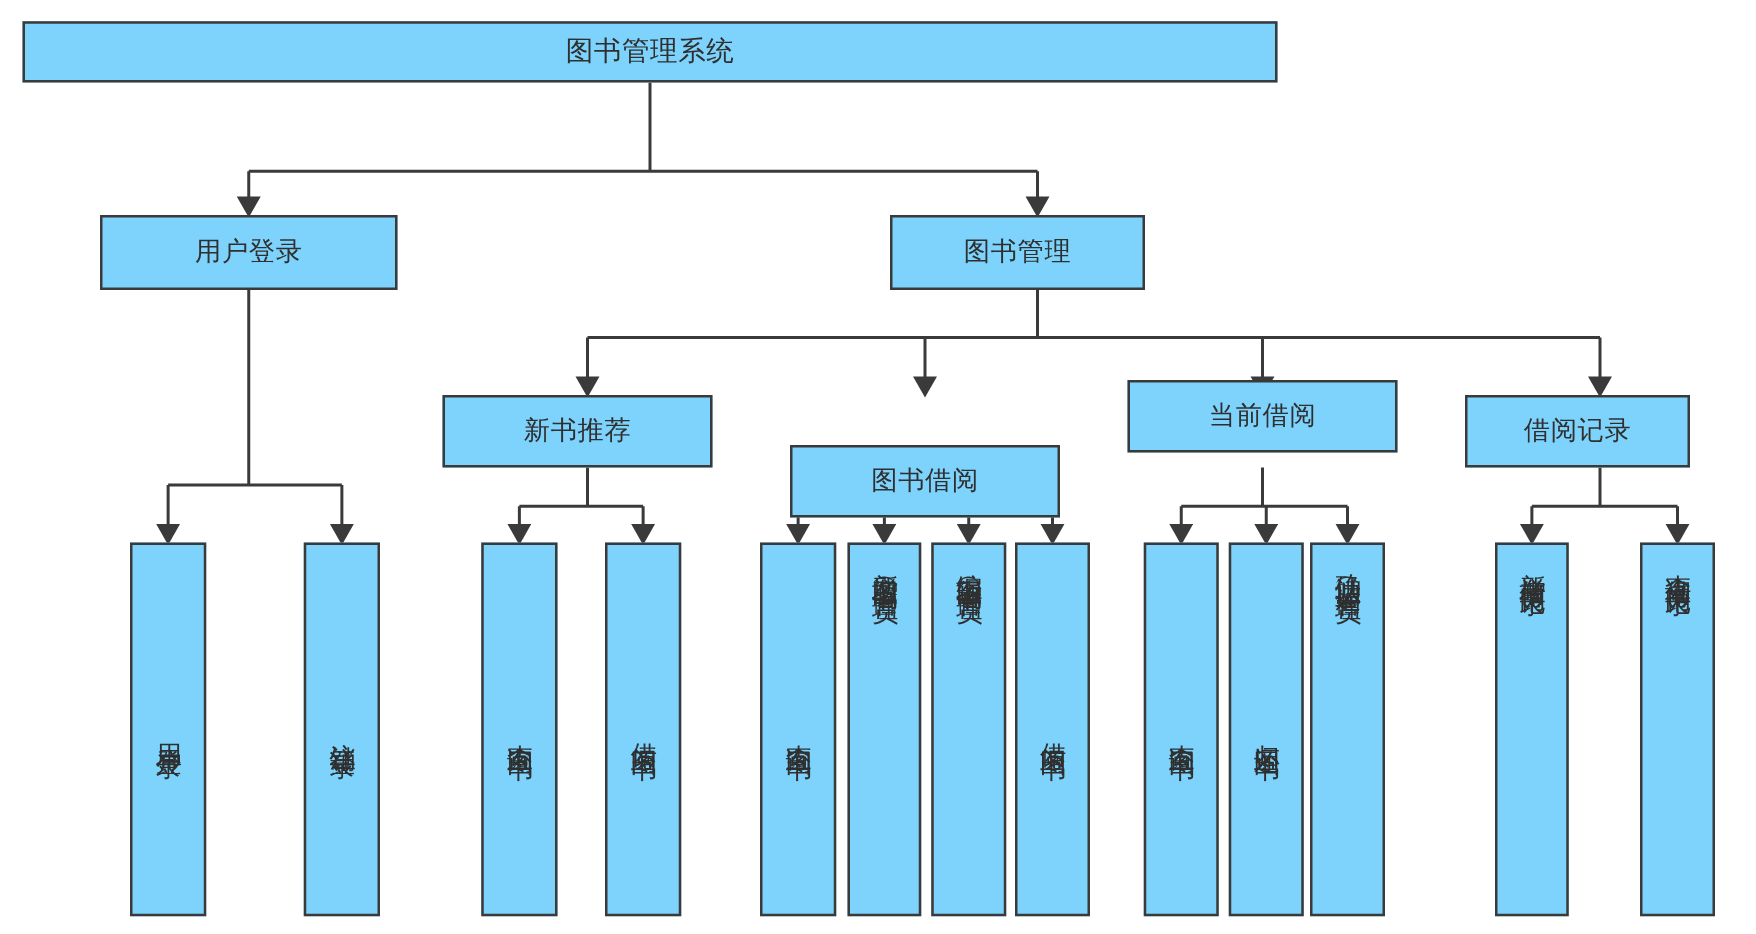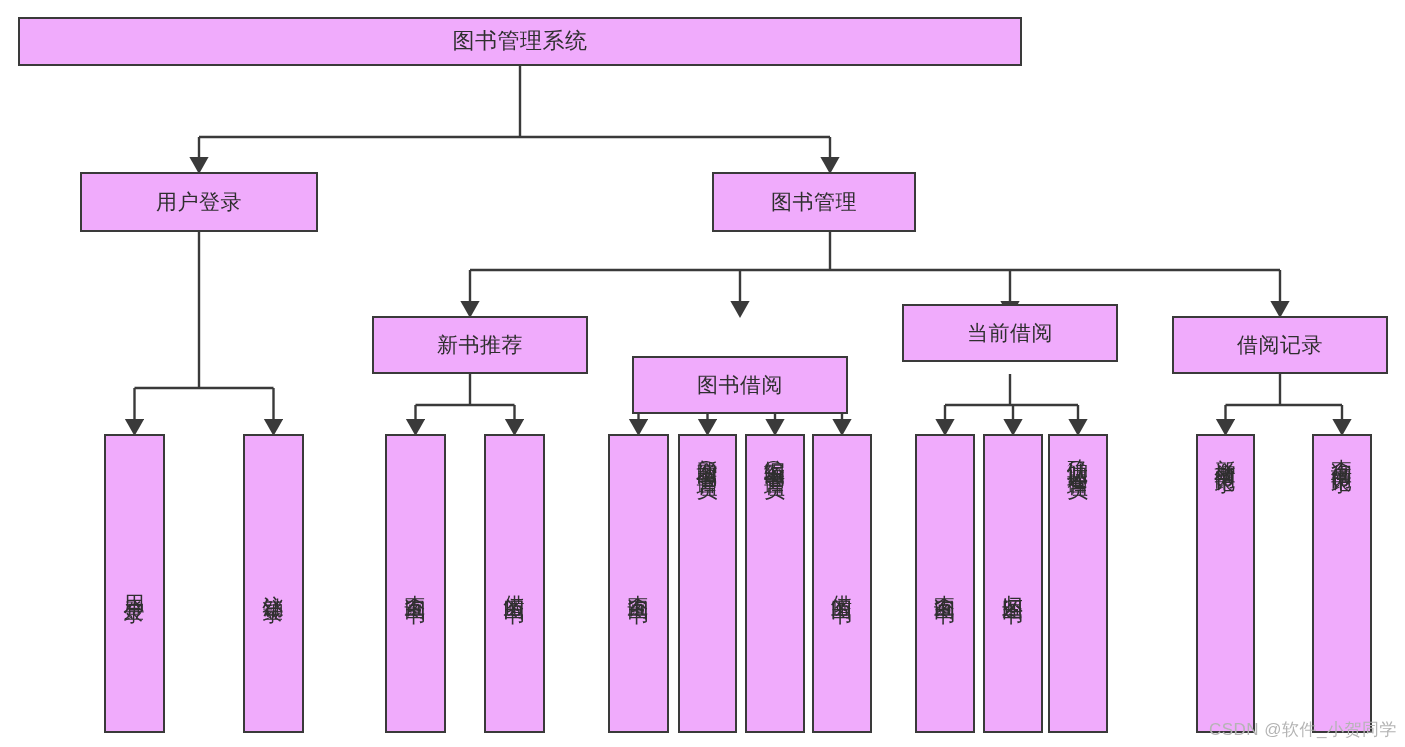--- a/index.html
+++ b/index.html
@@ -22,21 +22,21 @@
     position: absolute;
     left: 0;
     top: 0;
     width: 1405px;
     height: 747px;
     pointer-events: none;
   }
   .node {
     position: absolute;
     box-sizing: border-box;
-    background: #f0abfc;
+    background: #7dd3fc;
     border: 2px solid #3a3a3a;
     display: flex;
     align-items: center;
     justify-content: center;
     overflow: hidden;
   }
   .node .label {
     color: #2f2f2f;
     text-align: center;
     line-height: 1.22;
@@ -124,30 +124,30 @@
   <div id="nodes-layer">
       <div class="node horizontal root" style="left: 18px; top: 17px; width: 1004px; height: 49px;">
         <span class="label">图书管理系统</span>
       </div>
       <div class="node horizontal" style="left: 80px; top: 172px; width: 238px; height: 60px;">
         <span class="label">用户登录</span>
       </div>
       <div class="node horizontal" style="left: 712px; top: 172px; width: 204px; height: 60px;">
         <span class="label">图书管理</span>
       </div>
-      <div class="node horizontal" style="left: 372px; top: 316px; width: 216px; height: 58px;">
+      <div class="node horizontal" style="left: 354px; top: 316px; width: 216px; height: 58px;">
         <span class="label">新书推荐</span>
       </div>
       <div class="node horizontal" style="left: 632px; top: 316px; width: 216px; height: 58px; margin-top: 40px;">
         <span class="label">图书借阅</span>
       </div>
       <div class="node horizontal" style="left: 902px; top: 304px; width: 216px; height: 58px;">
         <span class="label">当前借阅</span>
       </div>
-      <div class="node horizontal" style="left: 1172px; top: 316px; width: 216px; height: 58px;">
+      <div class="node horizontal" style="left: 1172px; top: 316px; width: 180px; height: 58px;">
         <span class="label">借阅记录</span>
       </div>
       <div class="node vertical centered" style="left: 104px; top: 434px; width: 61px; height: 299px;">
         <span class="label">用户登录</span>
       </div>
       <div class="node vertical centered" style="left: 243px; top: 434px; width: 61px; height: 299px;">
         <span class="label">注销登录</span>
       </div>
       <div class="node vertical centered" style="left: 385px; top: 434px; width: 61px; height: 299px;">
         <span class="label">查询图书</span>
@@ -177,14 +177,13 @@
         <span class="label">确认归还（管理员）</span>
       </div>
       <div class="node vertical" style="left: 1196px; top: 434px; width: 59px; height: 299px;">
         <span class="label">新增借阅记录</span>
       </div>
       <div class="node vertical" style="left: 1312px; top: 434px; width: 60px; height: 299px;">
         <span class="label">查询借阅记录</span>
       </div>
     </div>
 
-  <div id="watermark">CSDN @软件_小贺同学</div>
 </div>
 
 </body></html>

